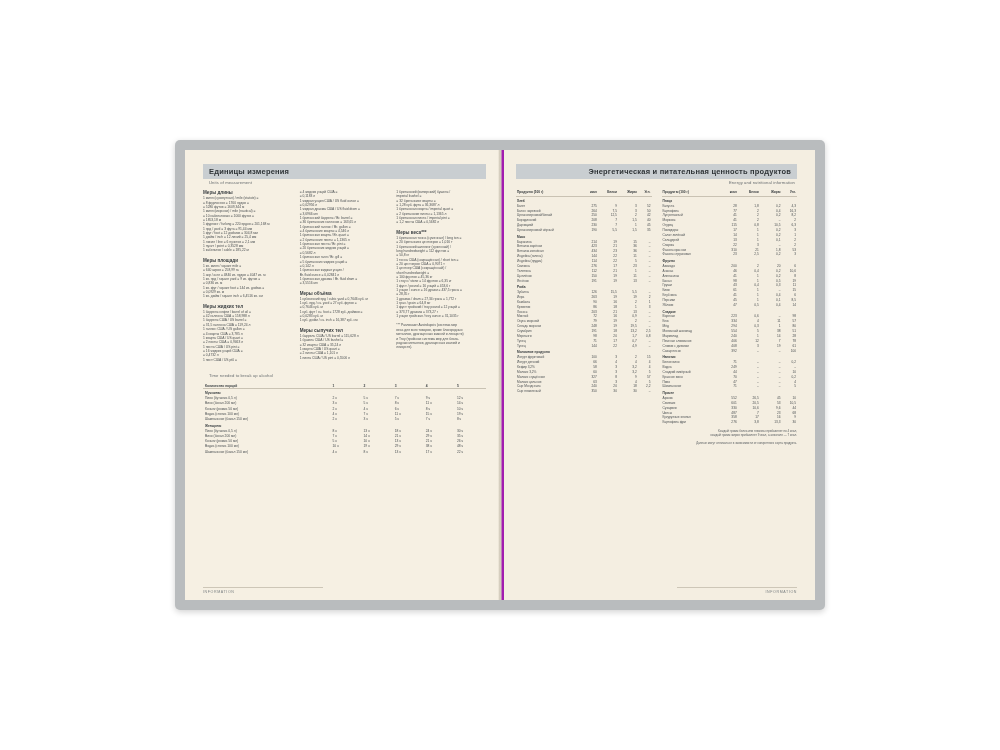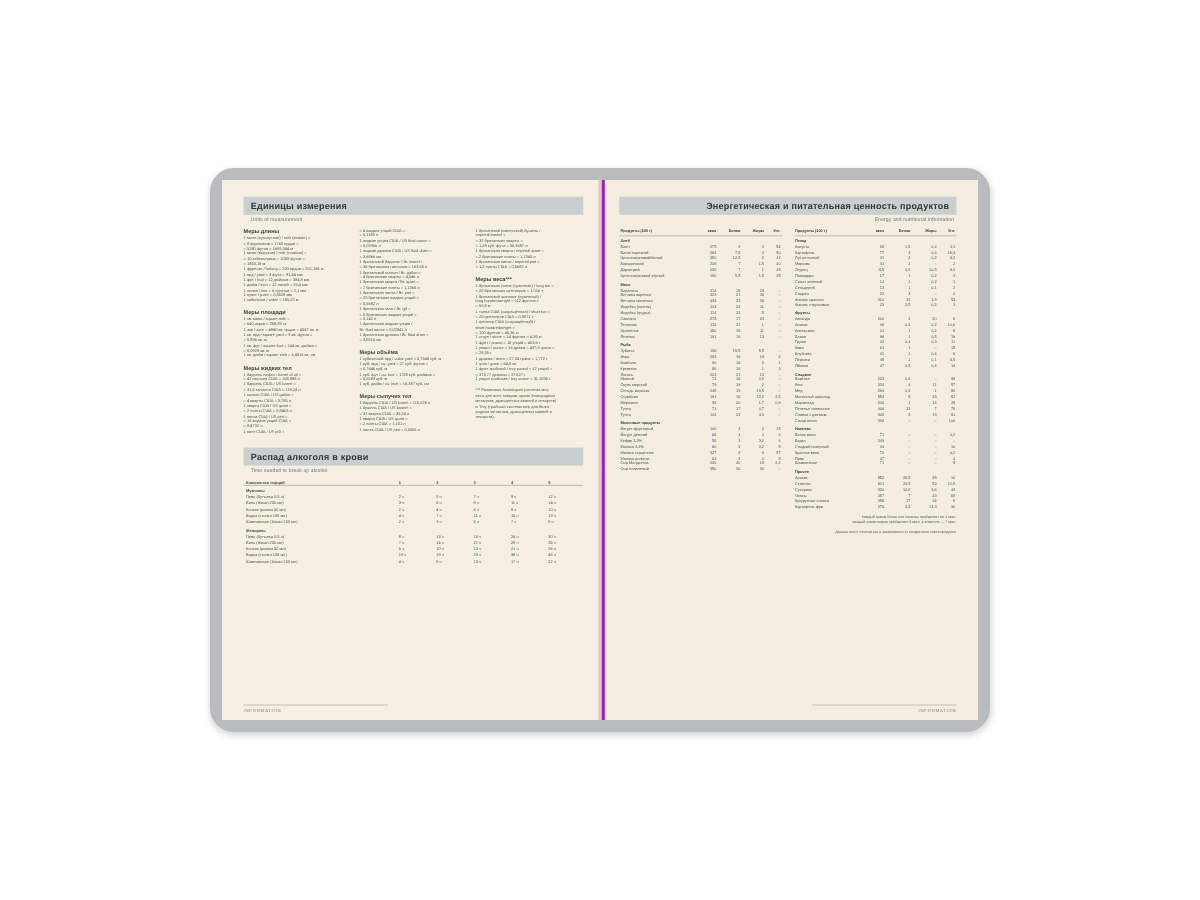--- a/index.html
+++ b/index.html
@@ -3,21 +3,21 @@
 <meta charset="utf-8">
 <style>
   html,body{margin:0;padding:0;}
   body{
     width:1000px;height:750px;background:#ffffff;
     font-family:"Liberation Sans", sans-serif;
     overflow:hidden;
   }
   #book{
     position:absolute;left:175px;top:140px;width:650px;height:470px;
-    background:#b9bcbe;border-radius:20px;
+    background:#b9bcbe;border-radius:5px;
     box-shadow:0 2px 6px rgba(0,0,0,.18);
   }
   #pages{
     position:absolute;left:10px;top:10px;width:630px;height:450px;
     background:#f7f1e4;border-radius:3px;
     display:flex;
   }
   .page{position:relative;height:100%;box-sizing:border-box;}
   .page.left{width:50%;padding:14px 14px 10px 18px;background:#f6f0e3;}
   .page.right{width:50%;padding:14px 18px 10px 12px;background:#f4eee1;
@@ -200,21 +200,20 @@
               <div class="ln">веса для всех товаров, кроме благородных</div>
               <div class="ln">металлов, драгоценных камней и лекарств)</div>
               <div class="ln">и Troy (тройская система мер для благо-</div>
               <div class="ln">родных металлов, драгоценных камней и</div>
               <div class="ln">лекарств).</div>
             </div>
           </div>
         </div>
 
       <div style="margin-top:6px;">
-        <div class="sec-title">Распад алкоголя в крови</div>
         <div class="sec-sub">Time needed to break up alcohol</div>
         <div class="alc">
           <table>
             <thead>
                 <tr id="alc-head">
                   <th>Количество порций</th>
                   <th class="num">1</th>
                   <th class="num">2</th>
                   <th class="num">3</th>
                   <th class="num">4</th>

